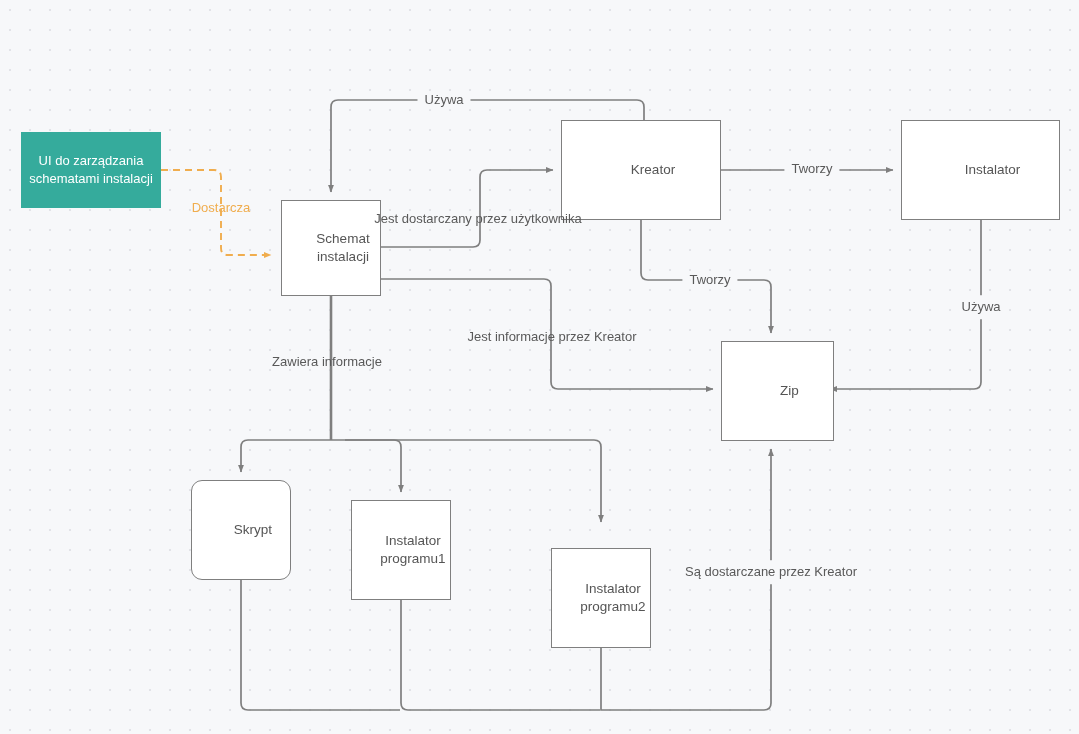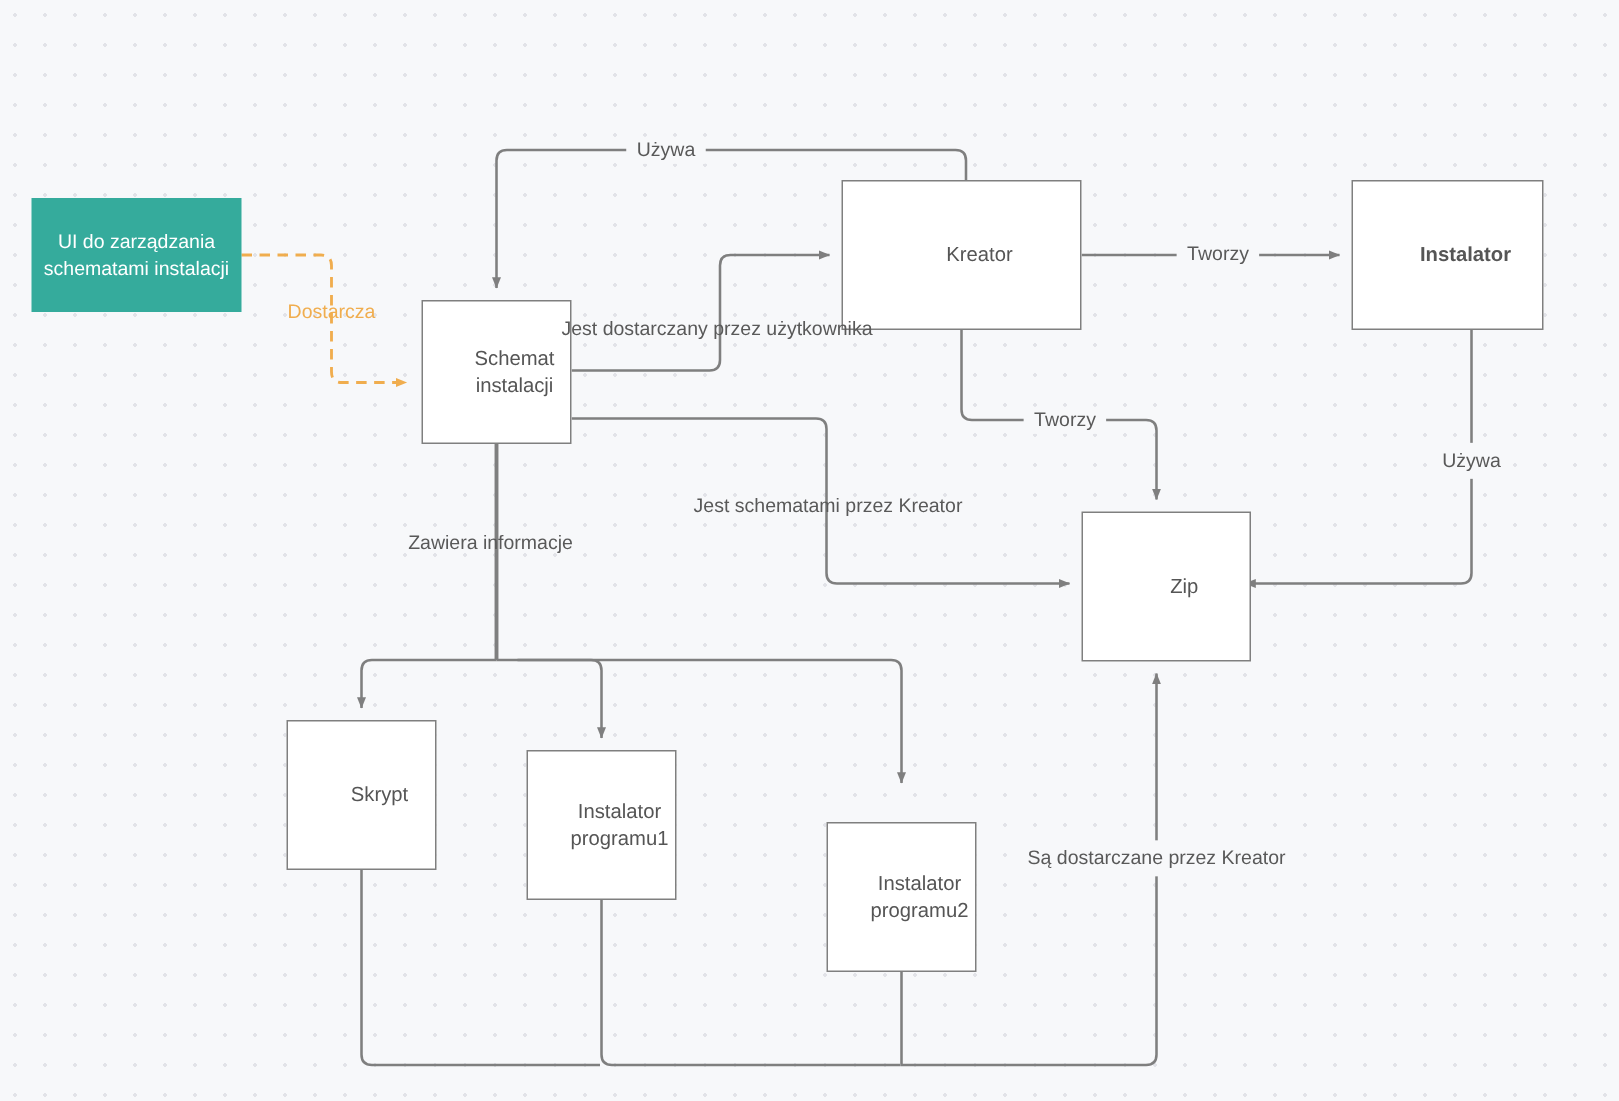--- a/index.html
+++ b/index.html
@@ -113,47 +113,47 @@
   </div>
 
   <div class="node node-rect" style="left:281px; top:200px; width:100px; height:96px;">
     <span>Schemat instalacji</span>
   </div>
 
   <div class="node node-rect" style="left:561px; top:120px; width:160px; height:100px;">
     <span>Kreator</span>
   </div>
 
-  <div class="node node-rect" style="left:901px; top:120px; width:128px; height:100px;font-weight:bold;">
+  <div class="node node-rect" style="left:901px; top:120px; width:159px; height:100px;">
     <span>Instalator</span>
   </div>
 
   <div class="node node-rect" style="left:721px; top:341px; width:113px; height:100px;">
     <span>Zip</span>
   </div>
 
-  <div class="node node-rect" style="left:191px; top:480px; width:100px; height:100px;">
+  <div class="node node-rect" style="left:191px; top:480px; width:100px; height:100px;border-radius:11px;">
     <span>Skrypt</span>
   </div>
 
   <div class="node node-rect" style="left:351px; top:500px; width:100px; height:100px;">
     <span>Instalator programu1</span>
   </div>
 
   <div class="node node-rect" style="left:551px; top:548px; width:100px; height:100px;justify-content:flex-end;">
     <span>Instalator programu2</span>
   </div>
 
   <div class="edge-label accent" style="left:221px; top:208px;">Dostarcza</div>
 
   <div class="edge-label" style="left:444px; top:100px; background:#f7f8fa; padding:0 7px;">Używa</div>
 
   <div class="edge-label" style="left:478px; top:219px;">Jest dostarczany przez użytkownika</div>
 
-  <div class="edge-label" style="left:552px; top:337px;">Jest schematami przez Kreator</div>
+  <div class="edge-label" style="left:552px; top:337px;">Jest informacje przez Kreator</div>
 
   <div class="edge-label" style="left:812px; top:169px; background:#f7f8fa; padding:0 7px;">Tworzy</div>
 
   <div class="edge-label" style="left:710px; top:280px; background:#f7f8fa; padding:0 7px;">Tworzy</div>
 
   <div class="edge-label" style="left:981px; top:307px; background:#f7f8fa; padding:3px 7px;">Używa</div>
 
   <div class="edge-label" style="left:327px; top:362px;">Zawiera informacje</div>
 
   <div class="edge-label" style="left:771px; top:572px; background:#f7f8fa; padding:3px 6px;">Są dostarczane przez Kreator</div>

